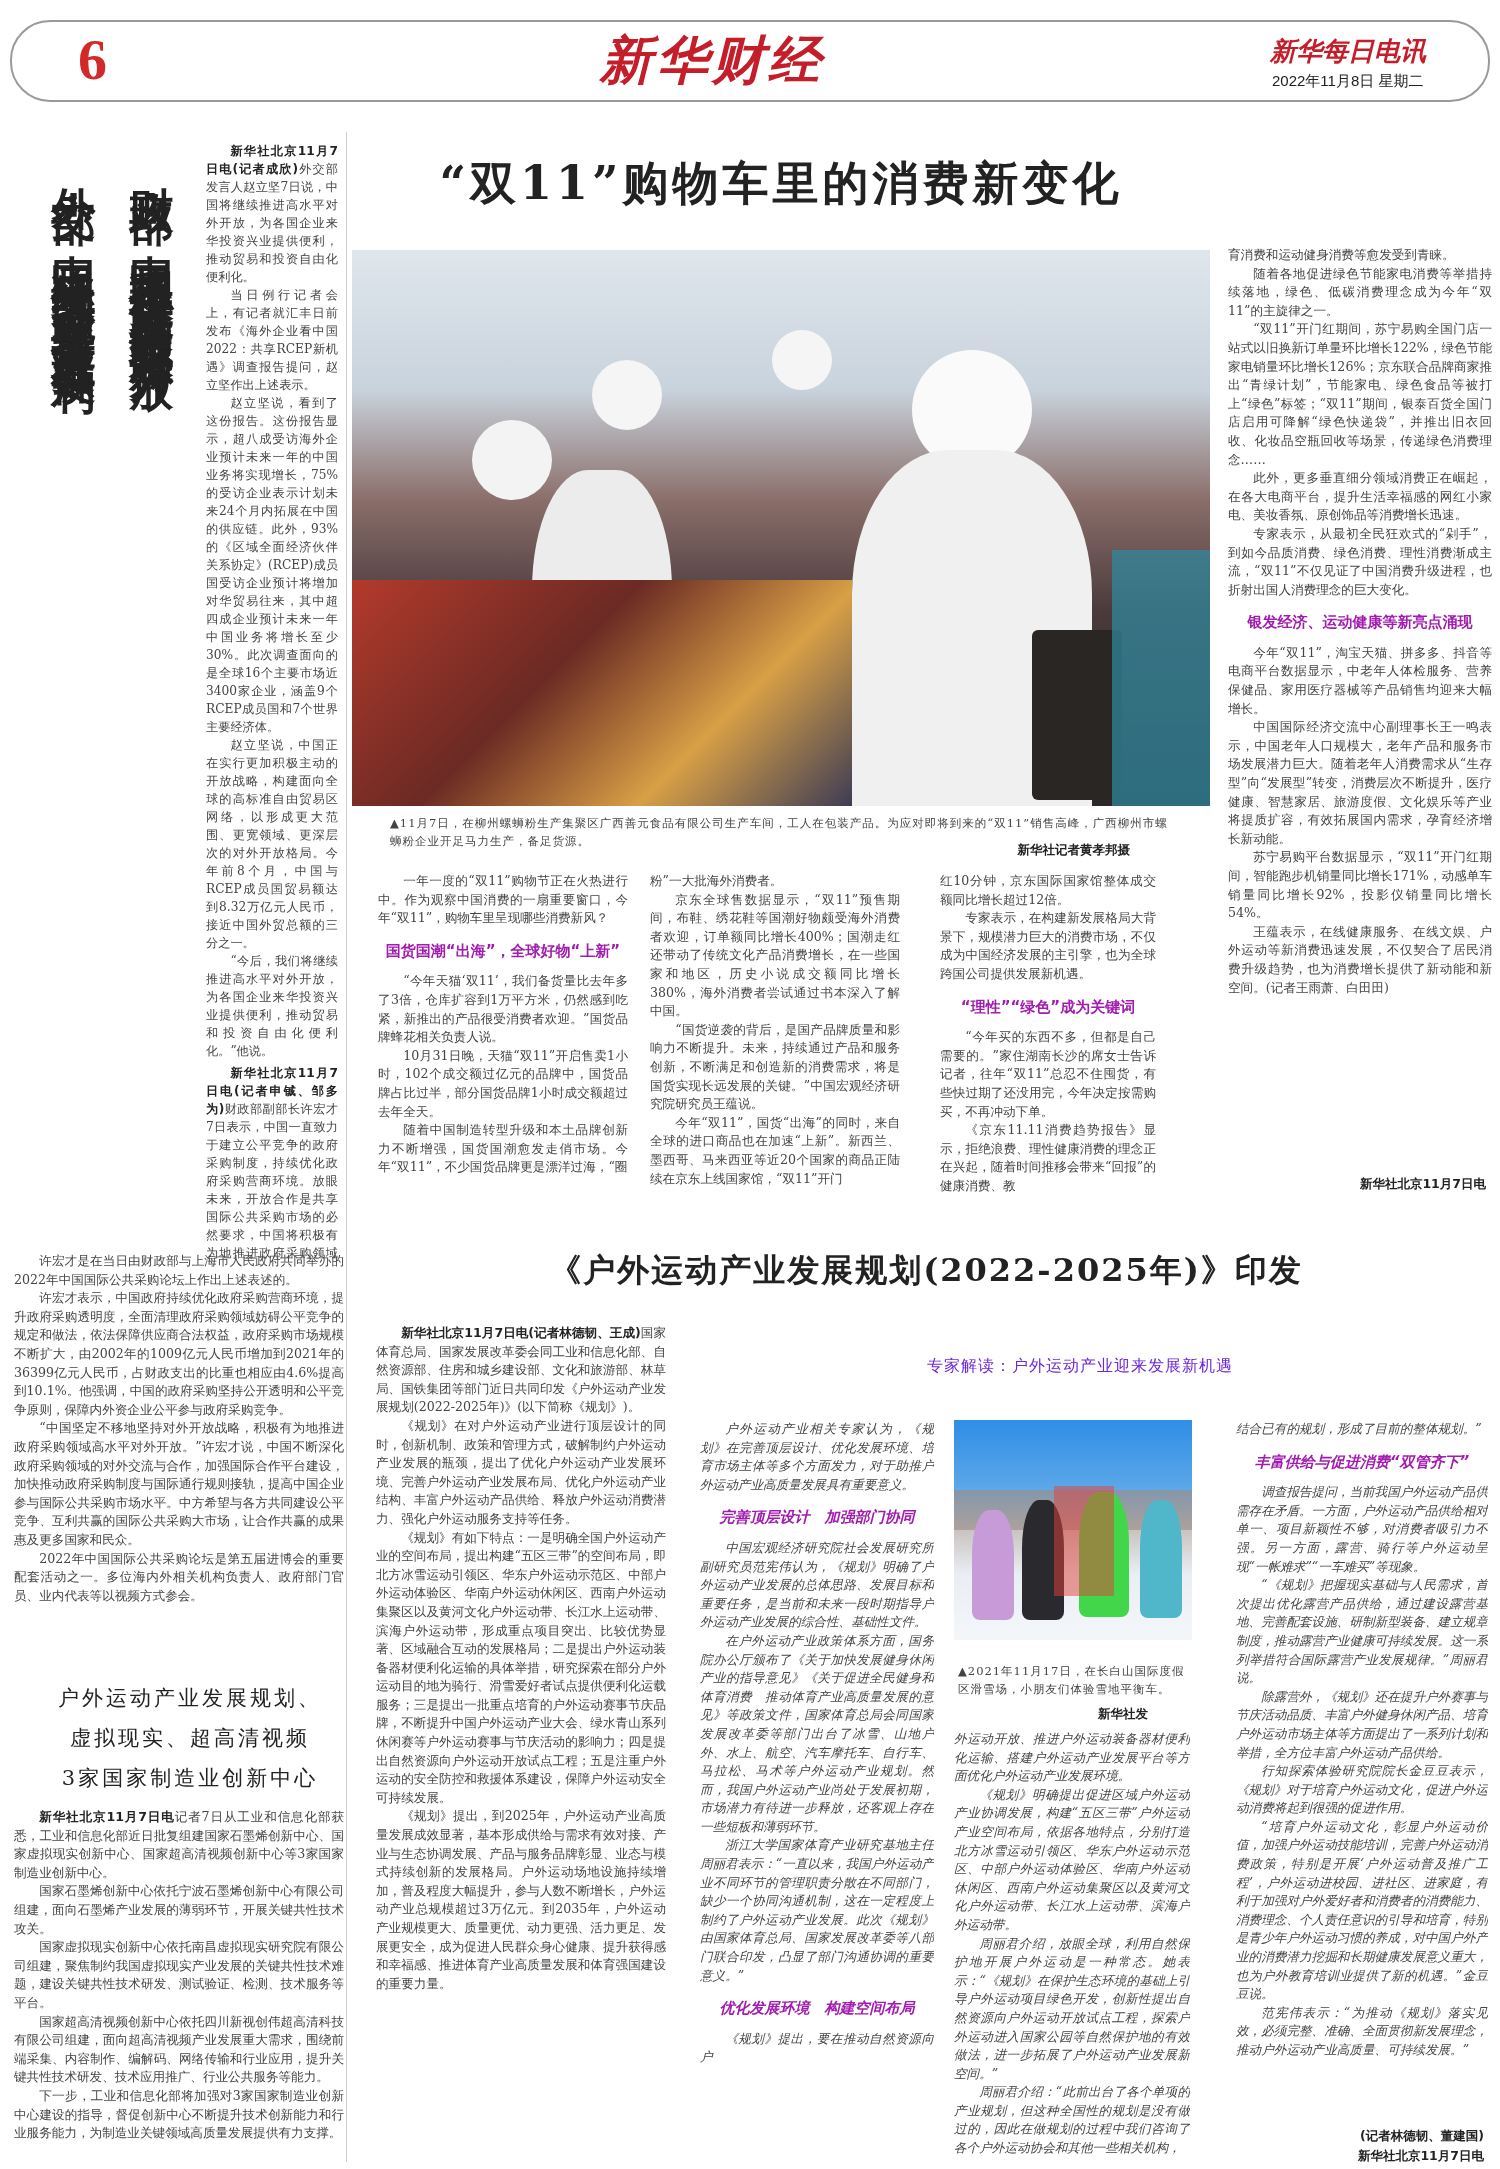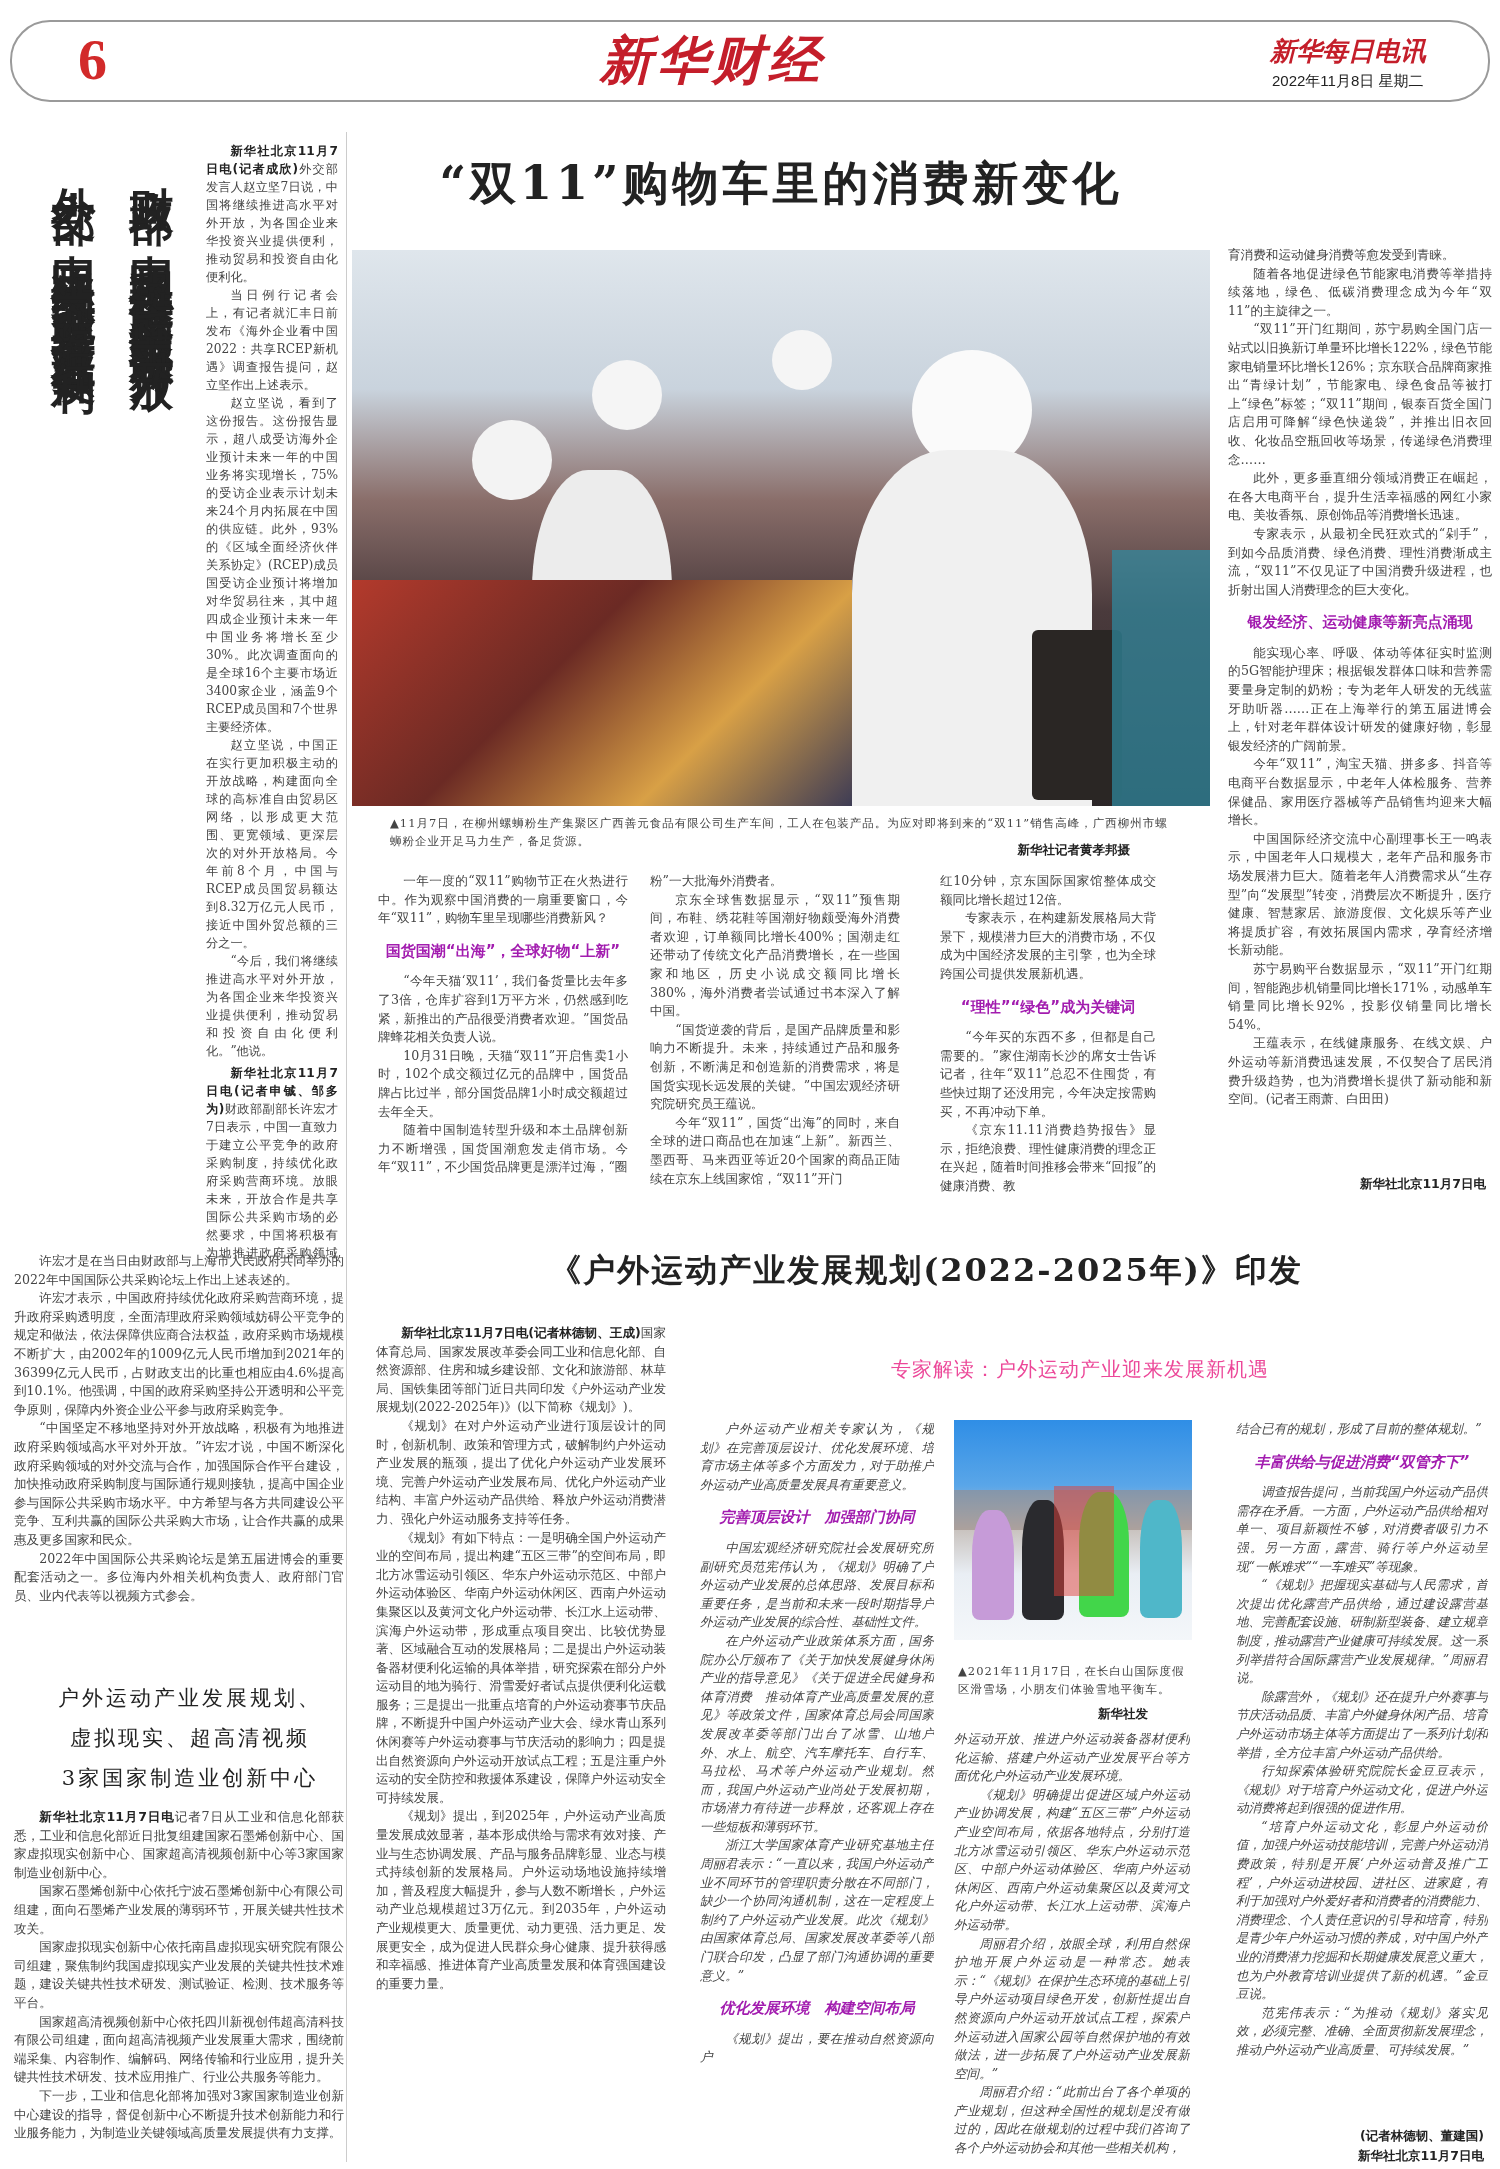--- a/index.html
+++ b/index.html
@@ -104,38 +104,37 @@
     <p><span>“今年买的东西不多，但都是自己需要的。”家住湖南长沙的席女士告诉记者，往年“双11”总忍不住囤货，有些快过期了还没用完，今年决定按需购买，不再冲动下单。</span></p>
     <p><span>《京东11.11消费趋势报告》显示，拒绝浪费、理性健康消费的理念正在兴起，随着时间推移会带来“回报”的健康消费、教</span></p>
   </div>
 <div class="abs txt" id="d11-col4" style="left:1228px; top:246px; width:264px; height:920px; overflow:hidden;">
     <p style="text-indent: 0px;"><span>育消费和运动健身消费等愈发受到青睐。</span></p>
     <p><span>随着各地促进绿色节能家电消费等举措持续落地，绿色、低碳消费理念成为今年“双11”的主旋律之一。</span></p>
     <p><span>“双11”开门红期间，苏宁易购全国门店一站式以旧换新订单量环比增长122%，绿色节能家电销量环比增长126%；京东联合品牌商家推出“青绿计划”，节能家电、绿色食品等被打上“绿色”标签；“双11”期间，银泰百货全国门店启用可降解“绿色快递袋”，并推出旧衣回收、化妆品空瓶回收等场景，传递绿色消费理念……</span></p>
     <p><span>此外，更多垂直细分领域消费正在崛起，在各大电商平台，提升生活幸福感的网红小家电、美妆香氛、原创饰品等消费增长迅速。</span></p>
     <p><span>专家表示，从最初全民狂欢式的“剁手”，到如今品质消费、绿色消费、理性消费渐成主流，“双11”不仅见证了中国消费升级进程，也折射出国人消费理念的巨大变化。</span></p>
     <div class="subhead" style="margin: 14px 0px 12px;">银发经济、运动健康等新亮点涌现</div>
-    <p><span>能实现心率、呼吸、体动等体征实时监测的5G智能护理床；根据银发群体口味和营养需要量身定制的奶粉；专为老年人研发的无线蓝牙助听器……正在上海举行的第五届进博会上，针对老年群体设计研发的健康好物，彰显银发经济的广阔前景。</span></p>
     <p><span>今年“双11”，淘宝天猫、拼多多、抖音等电商平台数据显示，中老年人体检服务、营养保健品、家用医疗器械等产品销售均迎来大幅增长。</span></p>
     <p><span>中国国际经济交流中心副理事长王一鸣表示，中国老年人口规模大，老年产品和服务市场发展潜力巨大。随着老年人消费需求从“生存型”向“发展型”转变，消费层次不断提升，医疗健康、智慧家居、旅游度假、文化娱乐等产业将提质扩容，有效拓展国内需求，孕育经济增长新动能。</span></p>
     <p><span>苏宁易购平台数据显示，“双11”开门红期间，智能跑步机销量同比增长171%，动感单车销量同比增长92%，投影仪销量同比增长54%。</span></p>
     <p><span>王蕴表示，在线健康服务、在线文娱、户外运动等新消费迅速发展，不仅契合了居民消费升级趋势，也为消费增长提供了新动能和新空间。(记者王雨萧、白田田)</span></p>
   </div>
 <div class="abs credit" style="left:1228px; top:1168px; width:258px;">新华社北京11月7日电</div>
 
 <div class="abs big-title" style="left:352px; top:1244px; width:1148px; text-align:center; font-size:32px; line-height:52px; letter-spacing:2px;">《户外运动产业发展规划(2022-2025年)》印发</div>
 
 <div class="abs txt" id="od-col1" style="left:376px; top:1324px; width:290px; height:840px; overflow:hidden;">
     <p><span class="lead">新华社北京11月7日电(记者林德韧、王成)</span><span>国家体育总局、国家发展改革委会同工业和信息化部、自然资源部、住房和城乡建设部、文化和旅游部、林草局、国铁集团等部门近日共同印发《户外运动产业发展规划(2022-2025年)》(以下简称《规划》)。</span></p>
     <p><span>《规划》在对户外运动产业进行顶层设计的同时，创新机制、政策和管理方式，破解制约户外运动产业发展的瓶颈，提出了优化户外运动产业发展环境、完善户外运动产业发展布局、优化户外运动产业结构、丰富户外运动产品供给、释放户外运动消费潜力、强化户外运动服务支持等任务。</span></p>
     <p><span>《规划》有如下特点：一是明确全国户外运动产业的空间布局，提出构建“五区三带”的空间布局，即北方冰雪运动引领区、华东户外运动示范区、中部户外运动体验区、华南户外运动休闲区、西南户外运动集聚区以及黄河文化户外运动带、长江水上运动带、滨海户外运动带，形成重点项目突出、比较优势显著、区域融合互动的发展格局；二是提出户外运动装备器材便利化运输的具体举措，研究探索在部分户外运动目的地为骑行、滑雪爱好者试点提供便利化运载服务；三是提出一批重点培育的户外运动赛事节庆品牌，不断提升中国户外运动产业大会、绿水青山系列休闲赛等户外运动赛事与节庆活动的影响力；四是提出自然资源向户外运动开放试点工程；五是注重户外运动的安全防控和救援体系建设，保障户外运动安全可持续发展。</span></p>
     <p><span>《规划》提出，到2025年，户外运动产业高质量发展成效显著，基本形成供给与需求有效对接、产业与生态协调发展、产品与服务品牌彰显、业态与模式持续创新的发展格局。户外运动场地设施持续增加，普及程度大幅提升，参与人数不断增长，户外运动产业总规模超过3万亿元。到2035年，户外运动产业规模更大、质量更优、动力更强、活力更足、发展更安全，成为促进人民群众身心健康、提升获得感和幸福感、推进体育产业高质量发展和体育强国建设的重要力量。</span></p>
   </div>
 
-<div class="abs" style="left:760px; top:1356px; width:640px; font-family:Liberation Mono, monospace; font-size:20px; color:#ec4899; text-align:center; letter-spacing:1px;">专家解读：户外运动产业迎来发展新机遇</div>
+<div class="abs" style="left:760px; top:1356px; width:640px; font-family:Liberation Mono, monospace; font-size:16px; color:#6d28d9; text-align:center; letter-spacing:1px;">专家解读：户外运动产业迎来发展新机遇</div>
 
 <div class="abs txt" id="od-col2" style="left:700px; top:1420px; width:234px; height:745px; overflow:hidden; font-style:italic;">
     <p><span>户外运动产业相关专家认为，《规划》在完善顶层设计、优化发展环境、培育市场主体等多个方面发力，对于助推户外运动产业高质量发展具有重要意义。</span></p>
     <div class="subhead" style="margin: 14px 0px 12px;">完善顶层设计　加强部门协同</div>
     <p><span>中国宏观经济研究院社会发展研究所副研究员范宪伟认为，《规划》明确了户外运动产业发展的总体思路、发展目标和重要任务，是当前和未来一段时期指导户外运动产业发展的综合性、基础性文件。</span></p>
     <p><span>在户外运动产业政策体系方面，国务院办公厅颁布了《关于加快发展健身休闲产业的指导意见》《关于促进全民健身和体育消费　推动体育产业高质量发展的意见》等政策文件，国家体育总局会同国家发展改革委等部门出台了冰雪、山地户外、水上、航空、汽车摩托车、自行车、马拉松、马术等户外运动产业规划。然而，我国户外运动产业尚处于发展初期，市场潜力有待进一步释放，还客观上存在一些短板和薄弱环节。</span></p>
     <p><span>浙江大学国家体育产业研究基地主任周丽君表示：“一直以来，我国户外运动产业不同环节的管理职责分散在不同部门，缺少一个协同沟通机制，这在一定程度上制约了户外运动产业发展。此次《规划》由国家体育总局、国家发展改革委等八部门联合印发，凸显了部门沟通协调的重要意义。”</span></p>
     <div class="subhead" style="margin: 14px 0px 12px;">优化发展环境　构建空间布局</div>
     <p><span>《规划》提出，要在推动自然资源向户</span></p>
   </div>

